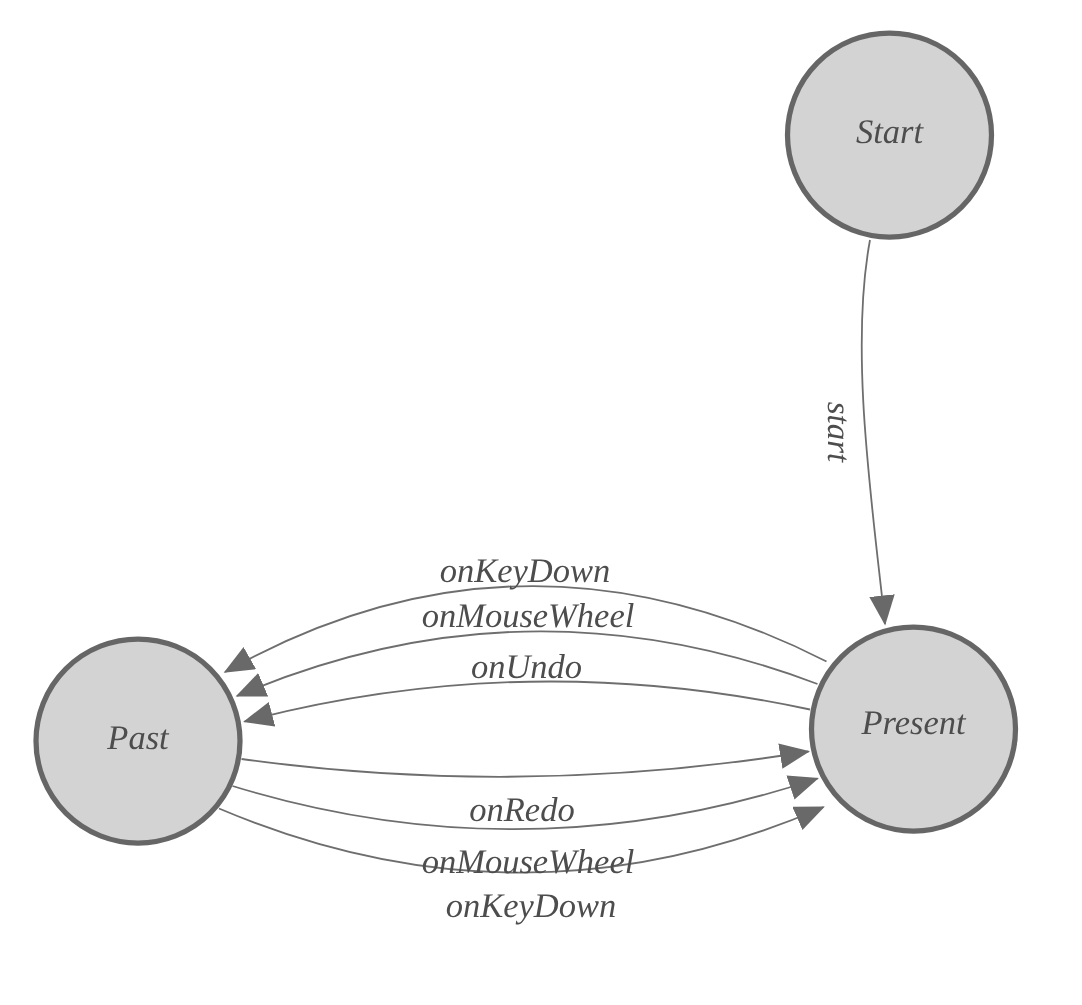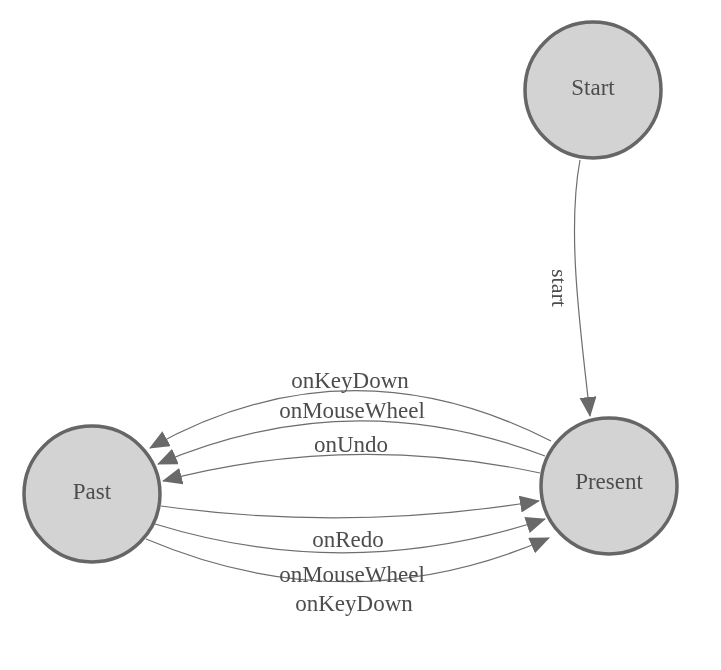--- a/index.html
+++ b/index.html
@@ -7,20 +7,21 @@
     padding: 0;
     background: var(--background, #ffffff);
   }
   .stage {
     position: relative;
     width: 721px;
     height: 670px;
     background: var(--background, #ffffff);
     overflow: hidden;
     font-family: "Liberation Serif", serif;
+    font-style: italic;
   }
   svg { display: block; }
   .edge {
     fill: none;
     stroke: var(--edge-line, #6e6e6e);
     stroke-width: 1.2;
   }
   .node circle {
     fill: var(--node-fill, #d3d3d3);
     stroke: var(--node-border, #666666);

